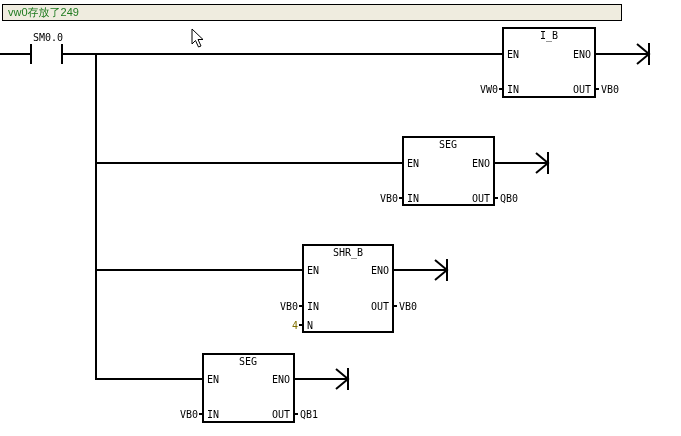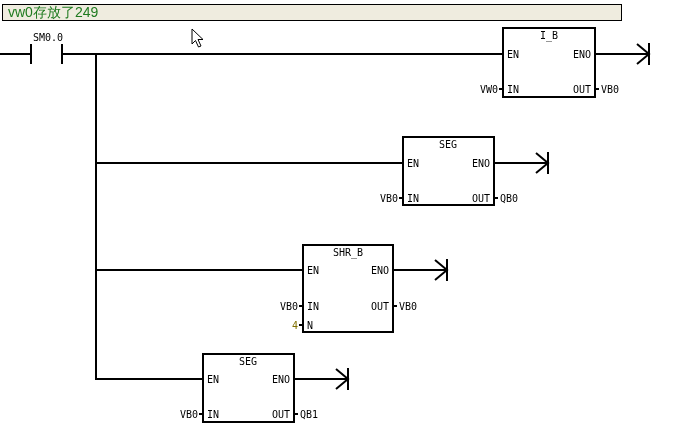--- a/index.html
+++ b/index.html
@@ -1,21 +1,21 @@
 <!DOCTYPE html>
 <html><head>
 <meta charset="utf-8">
 <style>
   html,body{margin:0;padding:0;background:#ffffff;}
   body{width:681px;height:436px;position:relative;overflow:hidden;
        font-family:"DejaVu Sans Mono","Liberation Mono",monospace;}
   .comment{position:absolute;left:2px;top:4px;width:618px;height:15px;
        background:#efecdf;border:1px solid #000;box-sizing:content-box;}
   .comment span{position:absolute;left:5px;top:1px;font-family:"Liberation Sans","DejaVu Sans",sans-serif;
-       font-size:14px;color:#1f7a1f;line-height:13px;white-space:nowrap;}
+       font-size:11px;color:#1f7a1f;line-height:13px;white-space:nowrap;}
   svg{position:absolute;left:0;top:0;}
   svg text{font-family:"DejaVu Sans Mono","Liberation Mono",monospace;font-size:10px;fill:#000;}
   svg .const{fill:#807000;}
   .cursor{position:absolute;left:191px;top:28px;}
 </style>
 </head>
 <body>
 
 <div class="comment">
   <span>vw0存放了249</span>

